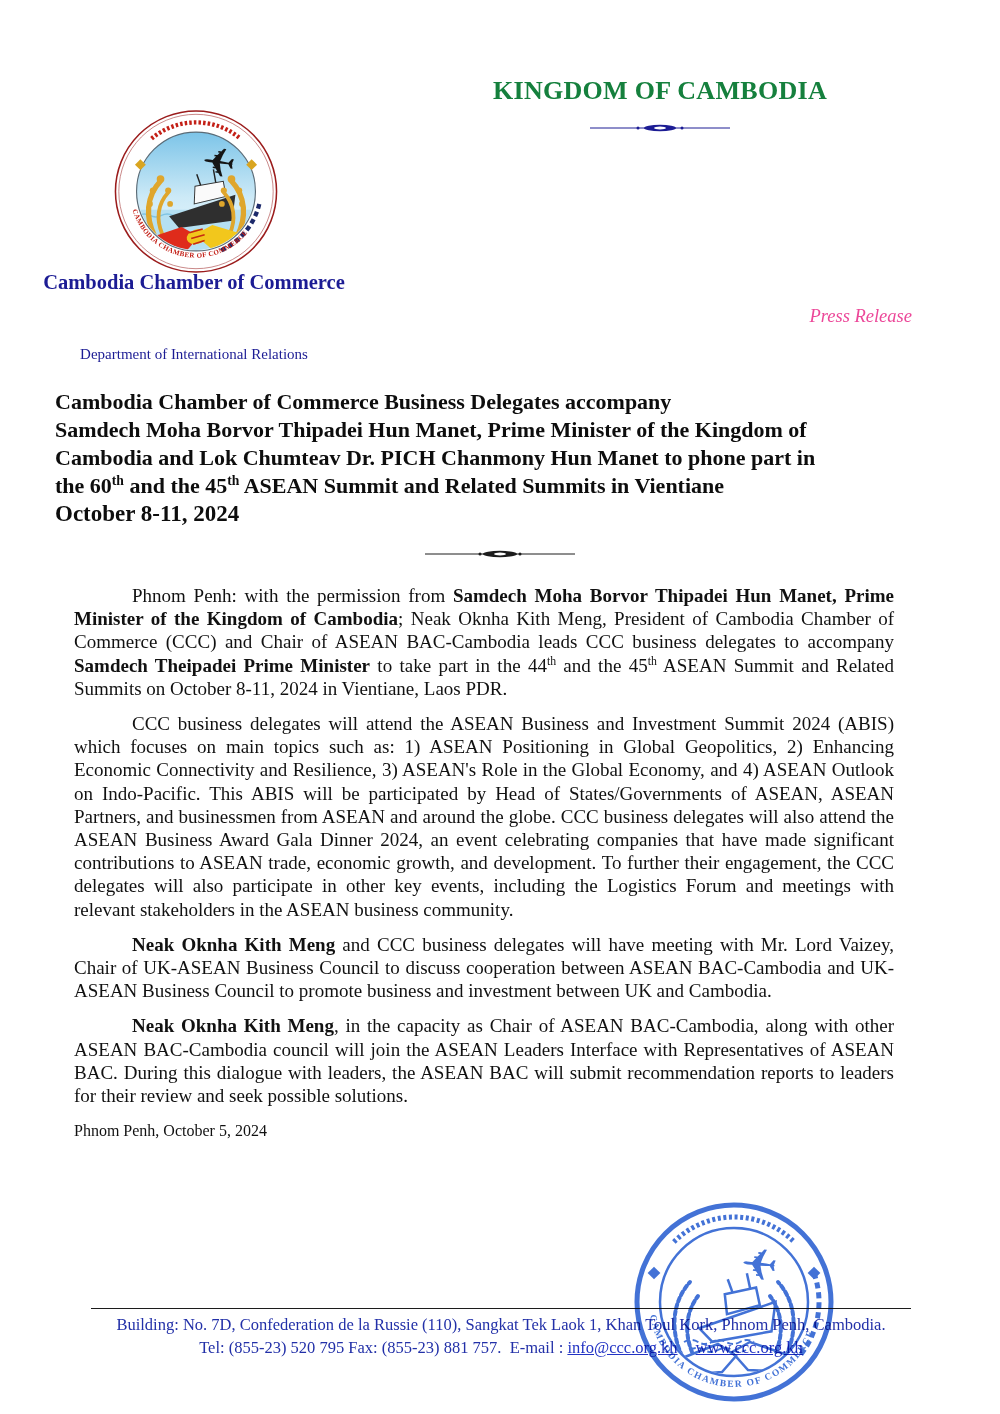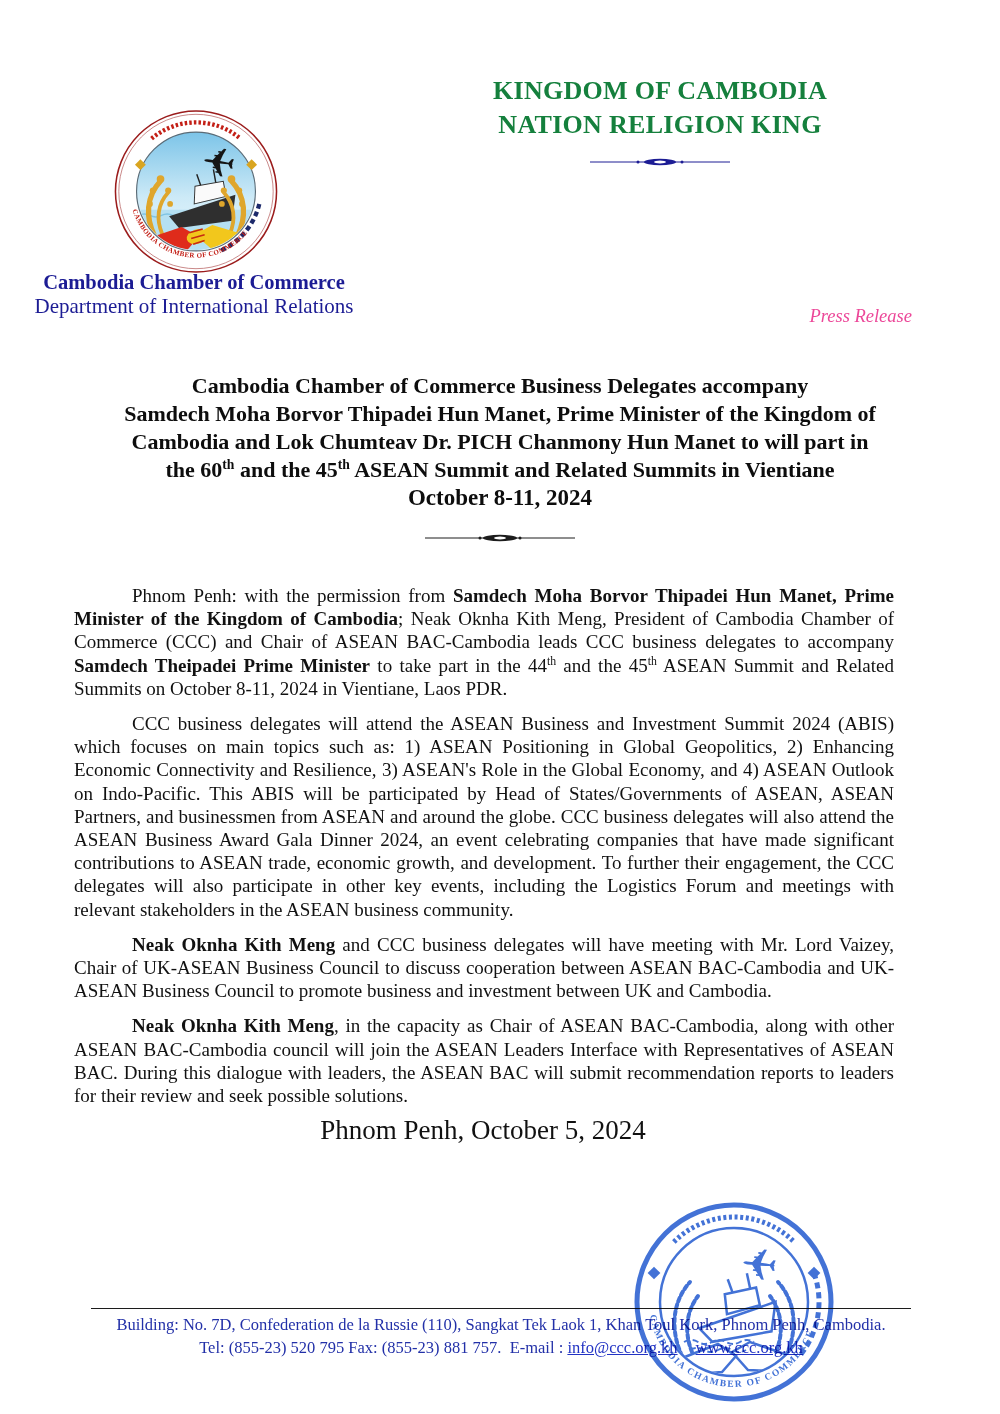--- a/index.html
+++ b/index.html
@@ -15,55 +15,54 @@
   }
   .kingdom-header svg{display:block;margin:14px auto 0;}
   
   .logo{position:absolute;top:110px;left:112px;width:168px;height:163px;}
   .logo svg{width:100%;height:100%;}
   .ring-text-red{font-family:"Liberation Serif",serif;font-weight:bold;font-size:7.3px;letter-spacing:.4px;fill:#c32017;}
   .plane-glyph{font-family:"DejaVu Sans",sans-serif;}
   
   .org-block{position:absolute;top:269px;left:18px;width:352px;text-align:center;color:#1c1c94;}
   .org-name{font-size:20.5px;font-weight:bold;line-height:26px;}
-  .org-dept{font-size:21px;line-height:23px;}
+  .org-dept{font-size:15px;line-height:23px;margin-top:48px;}
   
   .press-release{position:absolute;top:306px;right:88px;font-size:18.5px;font-style:italic;color:#ec4899;}
   
-  .title-block{position:absolute;top:372px;left:55px;width:890px;text-align:center;
+  .title-block{position:absolute;top:388px;left:55px;width:890px;text-align:left;
     font-weight:bold;font-size:22px;line-height:28px;color:#0d0d0d;}
   .title-date{font-size:23px;}
   .title-block svg{display:block;margin:20px auto 0;}
   sup{font-size:.62em;line-height:0;}
   
   .doc-body{position:absolute;top:584px;left:74px;width:820px;font-size:19px;line-height:23.2px;text-align:justify;}
   .doc-body p{margin:0 0 12px 0;text-indent:58px;}
   .doc-link{color:#2a2ad0;text-decoration:underline;cursor:pointer;}
   .pre{white-space:pre-wrap;}
-  .signoff{text-align:center;font-size:27px;margin-top:12px;padding-right:2px;}
+  .signoff{text-align:left;font-size:16px;margin-top:12px;padding-right:2px;}
   
   .footer{position:absolute;left:91px;top:1308px;width:820px;text-align:center;
     color:#2230a8;font-size:16.5px;line-height:22.5px;}
   .footer-rule{border:none;border-top:1.6px solid #1c1c1c;margin:0 0 5px 0;}
   .footer a{color:#2233c4;text-decoration:underline;cursor:pointer;}
   .site-link{margin-left:18px;}
   
   .stamp{position:absolute;left:632px;top:1200px;width:204px;height:204px;
     opacity:.9;mix-blend-mode:multiply;pointer-events:none;}
   .stamp svg{width:100%;height:100%;}
   .stamp-ring-text{font-family:"Liberation Serif",serif;font-weight:bold;font-size:9.5px;letter-spacing:1.5px;fill:#2e63d2;}
 </style>
 </head>
 <body>
 
 <div class="page">
 
   <div class="kingdom-header">
     <div>KINGDOM OF CAMBODIA</div>
-    <div>NATION RELIGION KING</div>
     <svg width="140" height="12" aria-hidden="true">
       <line x1="0" y1="6" x2="140" y2="6" stroke="#1c1c94" stroke-width="1"></line>
       <circle cx="48" cy="6" r="1.5" fill="#1c1c94"></circle>
         <circle cx="92" cy="6" r="1.5" fill="#1c1c94"></circle>
       <ellipse cx="70" cy="6" rx="16" ry="3.2" fill="#1c1c94"></ellipse>
       <ellipse cx="70" cy="6" rx="6" ry="1.5" fill="#ffffff"></ellipse>
     </svg>
   </div>
 
   <div class="logo">
@@ -134,21 +133,21 @@
   <div class="org-block">
     <div class="org-name">Cambodia Chamber of Commerce</div>
     <div class="org-dept">Department of International Relations</div>
   </div>
 
   <div class="press-release">Press Release</div>
 
   <div class="title-block">
     <div>Cambodia Chamber of Commerce Business Delegates accompany</div>
     <div>Samdech Moha Borvor Thipadei Hun Manet, Prime Minister of the Kingdom of</div>
-    <div>Cambodia and Lok Chumteav Dr. PICH Chanmony Hun Manet to will part in</div>
+    <div>Cambodia and Lok Chumteav Dr. PICH Chanmony Hun Manet to phone part in</div>
     <div><span>the 60</span><sup>th</sup><span> and the 45</span><sup>th</sup><span> ASEAN Summit and Related Summits in Vientiane</span></div>
     <div class="title-date">October 8-11, 2024</div>
     <svg width="150" height="12" aria-hidden="true">
       <line x1="0" y1="6" x2="150" y2="6" stroke="#1c1c1c" stroke-width="1"></line>
       <circle cx="55" cy="6" r="1.5" fill="#1c1c1c"></circle>
         <circle cx="95" cy="6" r="1.5" fill="#1c1c1c"></circle>
       <ellipse cx="75" cy="6" rx="17" ry="3.2" fill="#1c1c1c"></ellipse>
       <ellipse cx="75" cy="6" rx="6" ry="1.5" fill="#ffffff"></ellipse>
     </svg>
   </div>

